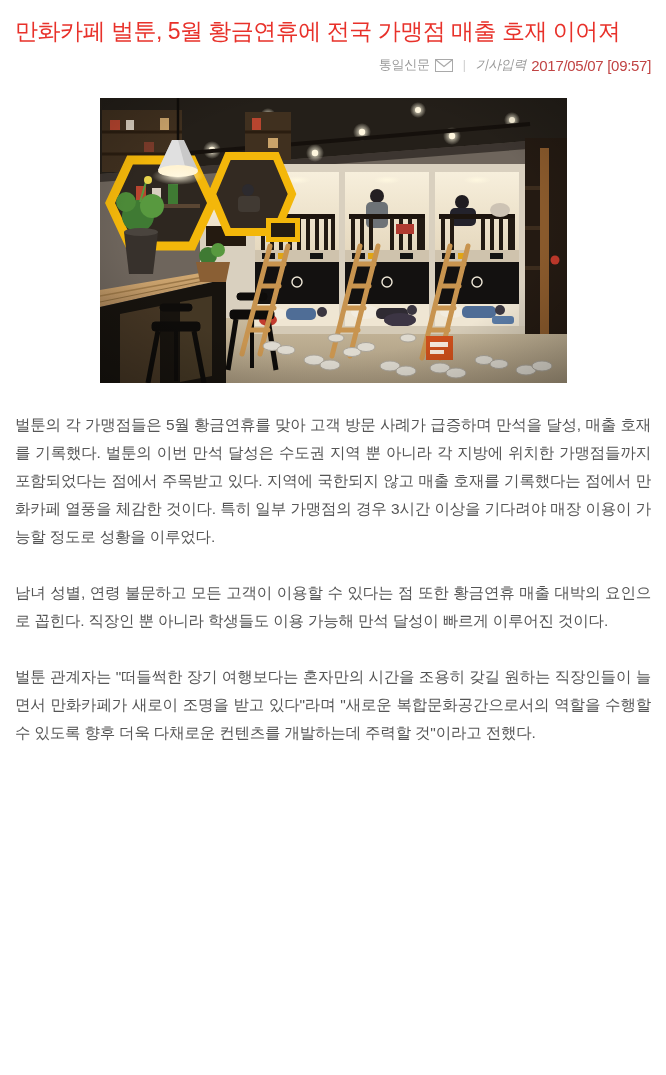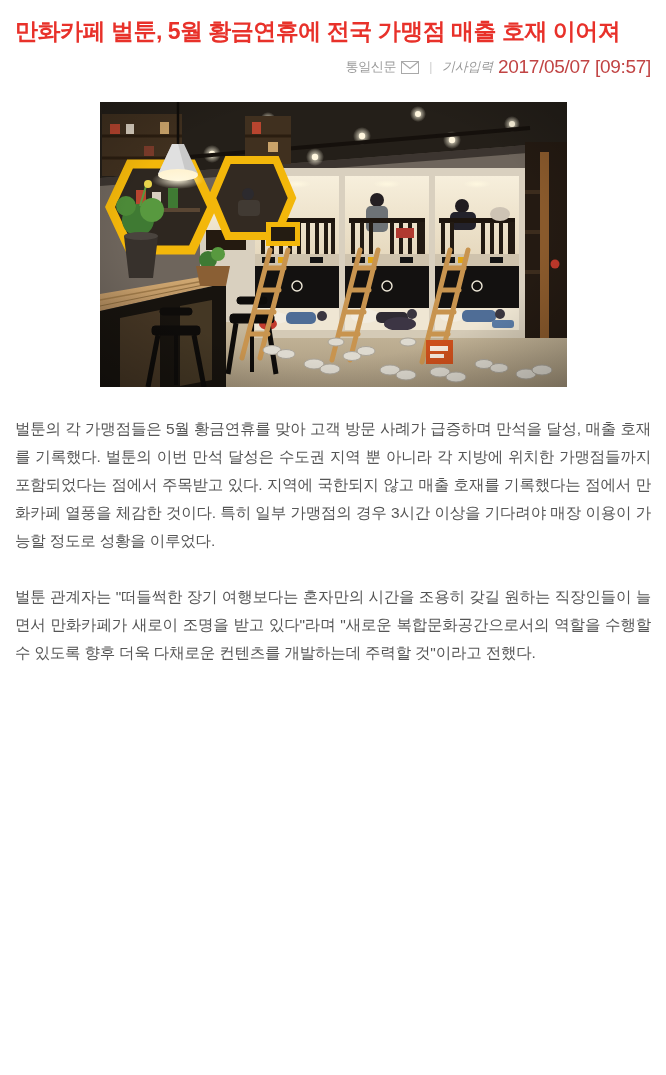--- a/index.html
+++ b/index.html
@@ -1,35 +1,35 @@
 <!DOCTYPE html>
 <html lang="ko"><head>
 <meta charset="utf-8">
 <style>
   html, body { margin:0; padding:0; background:#ffffff; }
   body { width:666px; font-family:"Liberation Sans","DejaVu Sans",sans-serif; }
   .page { width:666px; box-sizing:border-box; padding:0 15px 46px 15px; }
 
   h1.article-title {
     margin:0; padding-top:16px;
-    font-size:23px; line-height:30px; font-weight:bold;
+    font-size:23px; line-height:30px; font-weight:normal;
     color:#e8312a; letter-spacing:-0.5px;
     word-break:keep-all;
   }
 
   .byline {
     margin-top:10px;
     display:flex; justify-content:flex-end; align-items:center;
     font-size:13px; color:#999999; letter-spacing:-0.3px;
   }
   .byline .src { color:#999999; }
   .byline .mail { display:inline-flex; align-items:center; margin:0 10px 0 5px; }
   .byline .sep { color:#cccccc; margin-right:10px; font-size:12px; }
   .byline .dlabel { color:#999999; margin-right:5px;font-style:italic; }
-  .byline .dval { color:#c14444; font-size:19px; }
+  .byline .dval { color:#c14444; font-size:15px; }
 
   p.body, .reporter {
     font-size:15.5px; line-height:28px; color:#555555;
     letter-spacing:-0.2px;
     text-align:justify; word-break:break-all;
     margin:28px 0 0 0;
   }
 
   figure.photo-wrap { margin:24px 0 0 0; text-align:center; }
   svg.photo { width:467px; height:285px; display:block; margin:0 auto; background:#3a332c; }
@@ -343,15 +343,16 @@
           <ellipse cx="442" cy="268" rx="10" ry="5"></ellipse>
         <ellipse cx="236" cy="240" rx="8" ry="4"></ellipse>
           <ellipse cx="308" cy="240" rx="8" ry="4"></ellipse>
       </g>
 
       <rect x="0" y="0" width="467" height="285" fill="url(#vig)"></rect>
     </svg>
   </figure>
 
   <p class="body">벌툰의 각 가맹점들은 5월 황금연휴를 맞아 고객 방문 사례가 급증하며 만석을 달성, 매출 호재를 기록했다. 벌툰의 이번 만석 달성은 수도권 지역 뿐 아니라 각 지방에 위치한 가맹점들까지 포함되었다는 점에서 주목받고 있다. 지역에 국한되지 않고 매출 호재를 기록했다는 점에서 만화카페 열풍을 체감한 것이다. 특히 일부 가맹점의 경우 3시간 이상을 기다려야 매장 이용이 가능할 정도로 성황을 이루었다.</p>
+  <p class="body">남녀 성별, 연령 불문하고 모든 고객이 이용할 수 있다는 점 또한 황금연휴 매출 대박의 요인으로 꼽힌다. 직장인 뿐 아니라 학생들도 이용 가능해 만석 달성이 빠르게 이루어진 것이다.</p>
   <p class="body">벌툰 관계자는 "떠들썩한 장기 여행보다는 혼자만의 시간을 조용히 갖길 원하는 직장인들이 늘면서 만화카페가 새로이 조명을 받고 있다"라며 "새로운 복합문화공간으로서의 역할을 수행할 수 있도록 향후 더욱 다채로운 컨텐츠를 개발하는데 주력할 것"이라고 전했다.</p>
 
 </div>
 
 </body></html>

